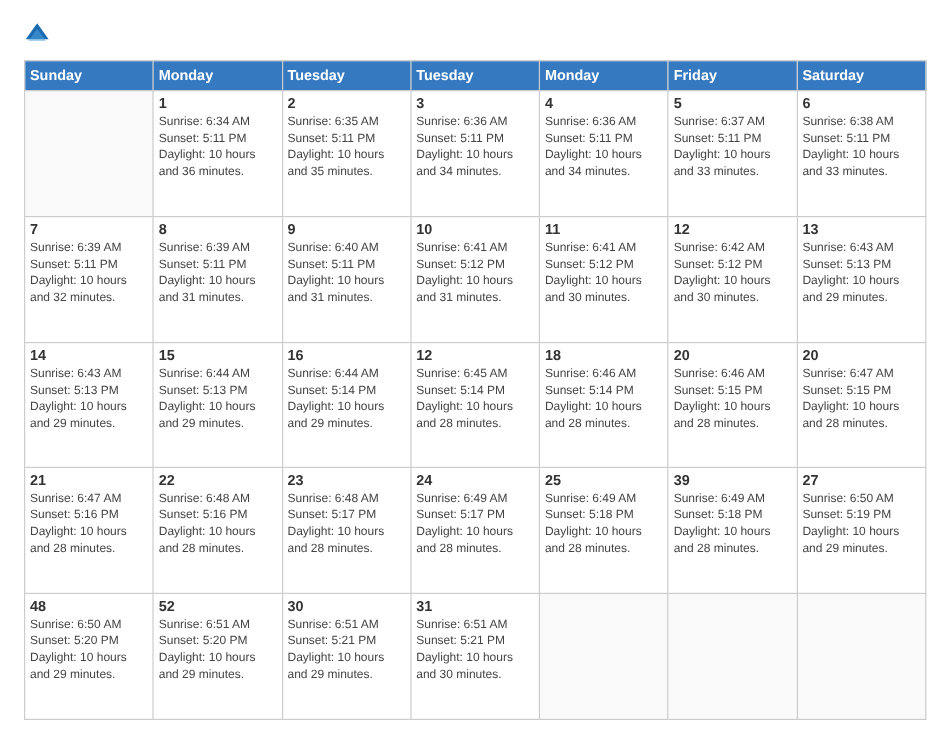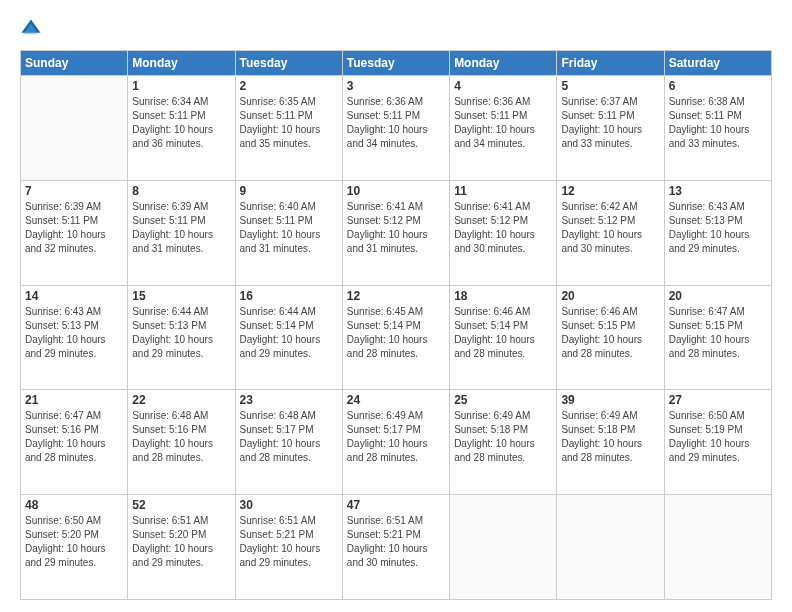--- a/index.html
+++ b/index.html
@@ -259,21 +259,21 @@
           </td>
           <td>
             <span class="day-number">52</span>
             <div class="day-info">Sunrise: 6:51 AM<br>Sunset: 5:20 PM<br>Daylight: 10 hours and 29 minutes.</div>
           </td>
           <td>
             <span class="day-number">30</span>
             <div class="day-info">Sunrise: 6:51 AM<br>Sunset: 5:21 PM<br>Daylight: 10 hours and 29 minutes.</div>
           </td>
           <td>
-            <span class="day-number">47</span>
+            <span class="day-number">31</span>
             <div class="day-info">Sunrise: 6:51 AM<br>Sunset: 5:21 PM<br>Daylight: 10 hours and 30 minutes.</div>
           </td>
           <td class="empty"></td>
           <td class="empty"></td>
           <td class="empty"></td>
         </tr>
       </tbody>
   </table>
 </div>
 

